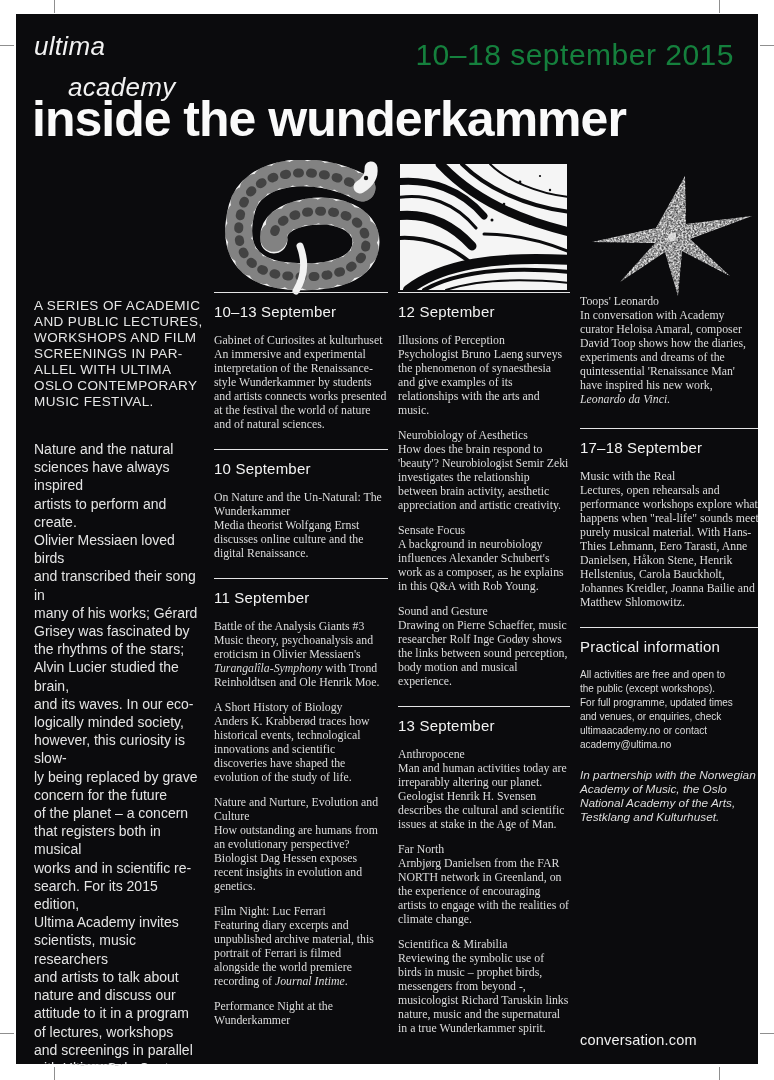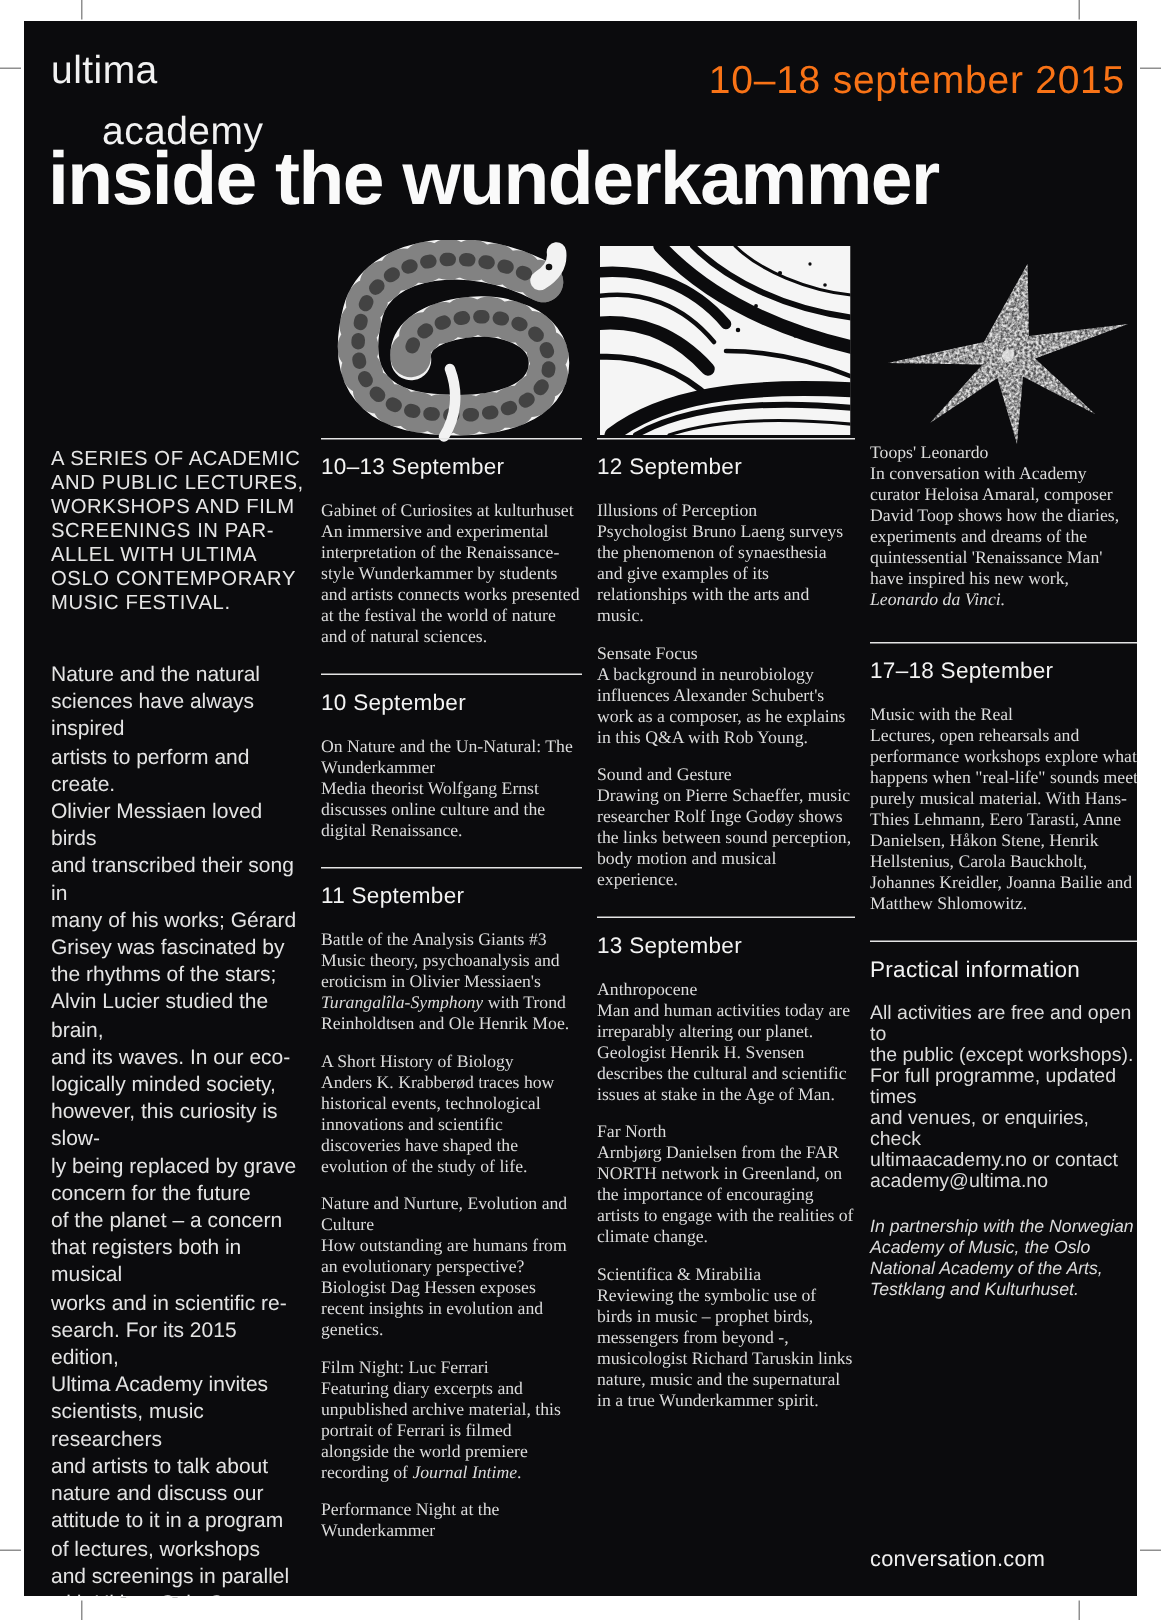--- a/index.html
+++ b/index.html
@@ -11,23 +11,23 @@
   .crop{position:absolute;background:#8f8f8f;}
   .crop.h{height:1px;width:14px;}
   .crop.v{width:1px;height:13px;}
   .print-mark{position:absolute;left:72px;top:1060px;font-size:6px;color:#9a9a9a;letter-spacing:1px;}
 
   .poster{
     position:absolute;left:16px;top:14px;width:742px;height:1050px;
     background:#0b0b0d;color:#e9e9e9;overflow:hidden;
   }
   
-  .logo{position:absolute;left:18px;top:20px;font-size:26px;line-height:24px;color:#f2f2f2;letter-spacing:.3px;}
+  .logo{position:absolute;left:18px;top:20px;font-size:26px;line-height:24px;color:#f2f2f2;letter-spacing:.3px;font-style:italic;}
   .logo .l2{padding-left:34px;margin-top:17px;}
-  .dates{position:absolute;right:8px;top:24px;font-size:26px;color:#f97316;letter-spacing:.5px;}
+  .dates{position:absolute;right:24px;top:24px;font-size:30px;color:#15803d;letter-spacing:.5px;}
   .title{position:absolute;left:16px;top:76px;margin:0;font-size:50px;font-weight:700;letter-spacing:-1px;color:#fafafa;}
 
   
   .imgbox{position:absolute;}
   .imgbox svg{display:block;}
 
   
   .col{position:absolute;top:278px;}
   .col1{left:18px;width:172px;top:284px;}
   .col2{left:198px;width:174px;}
@@ -37,21 +37,21 @@
   .lead{margin:0 0 30px;font-size:13.5px;line-height:16px;letter-spacing:.4px;color:#e6e6e6;white-space:pre-line;}
   .intro-body{margin:0;font-size:14px;line-height:18.2px;color:#e4e4e4;white-space:pre-line;}
 
   .sec{border-top:1px solid #e5e5e5;padding-top:8px;margin-bottom:18px;}
   .sec h2{font-size:15px;font-weight:400;margin:2px 0 13px;color:#f3f3f3;letter-spacing:.2px;}
   .event{margin-bottom:11px;font-size:11.8px;line-height:14px;color:#dcdcdc;}
   .event p{margin:0;font-family:Liberation Serif, serif;}
   .edesc em{font-style:italic;}
   .lead-event{margin:2px 0 22px;}
 
-  .practical-body{margin:0 0 16px;font-size:13px;line-height:14px;color:#dcdcdc;white-space:pre-line;}
+  .practical-body{margin:0 0 16px;font-size:10px;line-height:14px;color:#dcdcdc;white-space:pre-line;}
   .partnership{margin:0;font-size:11.8px;line-height:14px;color:#dcdcdc;font-style:italic;}
   .plink{color:#dcdcdc;text-decoration:none;}
 
   .footer-url{position:absolute;left:564px;top:1018px;font-size:14.5px;color:#f0f0f0;letter-spacing:.2px;}
 </style>
 </head>
 <body>
 
 <div class="crop v" style="left:54px;top:0;"></div>
 <div class="crop h" style="left:0;top:45px;"></div>
@@ -205,37 +205,41 @@
   </div>
 
   <div class="col col3">
     <section class="sec">
       <h2>12 September</h2>
       <div class="event">
         <p class="etitle">Illusions of Perception</p>
         <p class="edesc">Psychologist Bruno Laeng surveys the phenomenon of synaesthesia and give examples of its relationships with the arts and music.</p>
       </div>
       <div class="event">
+        <p class="etitle">Neurobiology of Aesthetics</p>
+        <p class="edesc">How does the brain respond to 'beauty'?  Neurobiologist Semir Zeki investigates the relationship between brain activity, aesthetic appreciation and artistic creativity.</p>
+      </div>
+      <div class="event">
         <p class="etitle">Sensate Focus</p>
         <p class="edesc">A background in neurobiology influences Alexander Schubert's work as a composer, as he explains in this Q&amp;A with Rob Young.</p>
       </div>
       <div class="event">
         <p class="etitle">Sound and Gesture</p>
         <p class="edesc">Drawing on Pierre Schaeffer, music researcher Rolf Inge Godøy shows the links between sound perception, body motion and musical experience.</p>
       </div>
     </section>
     <section class="sec">
       <h2>13 September</h2>
       <div class="event">
         <p class="etitle">Anthropocene</p>
         <p class="edesc">Man and human activities today are irreparably altering our planet. Geologist Henrik H. Svensen describes the cultural and scientific issues at stake in the Age of Man.</p>
       </div>
       <div class="event">
         <p class="etitle">Far North</p>
-        <p class="edesc">Arnbjørg Danielsen from the FAR NORTH network in Greenland, on the importance of encouraging artists to engage with the realities of climate change.</p>
+        <p class="edesc">Arnbjørg Danielsen from the FAR NORTH network in Greenland, on the experience of encouraging artists to engage with the realities of climate change.</p>
       </div>
       <div class="event">
         <p class="etitle">Scientifica &amp; Mirabilia</p>
         <p class="edesc">Reviewing the symbolic use of birds in music – prophet birds, messengers from beyond -, musicologist Richard Taruskin links nature, music and the supernatural in a true Wunderkammer spirit.</p>
       </div>
     </section>
   </div>
 
   <div class="col col4">
     <div class="event lead-event">

